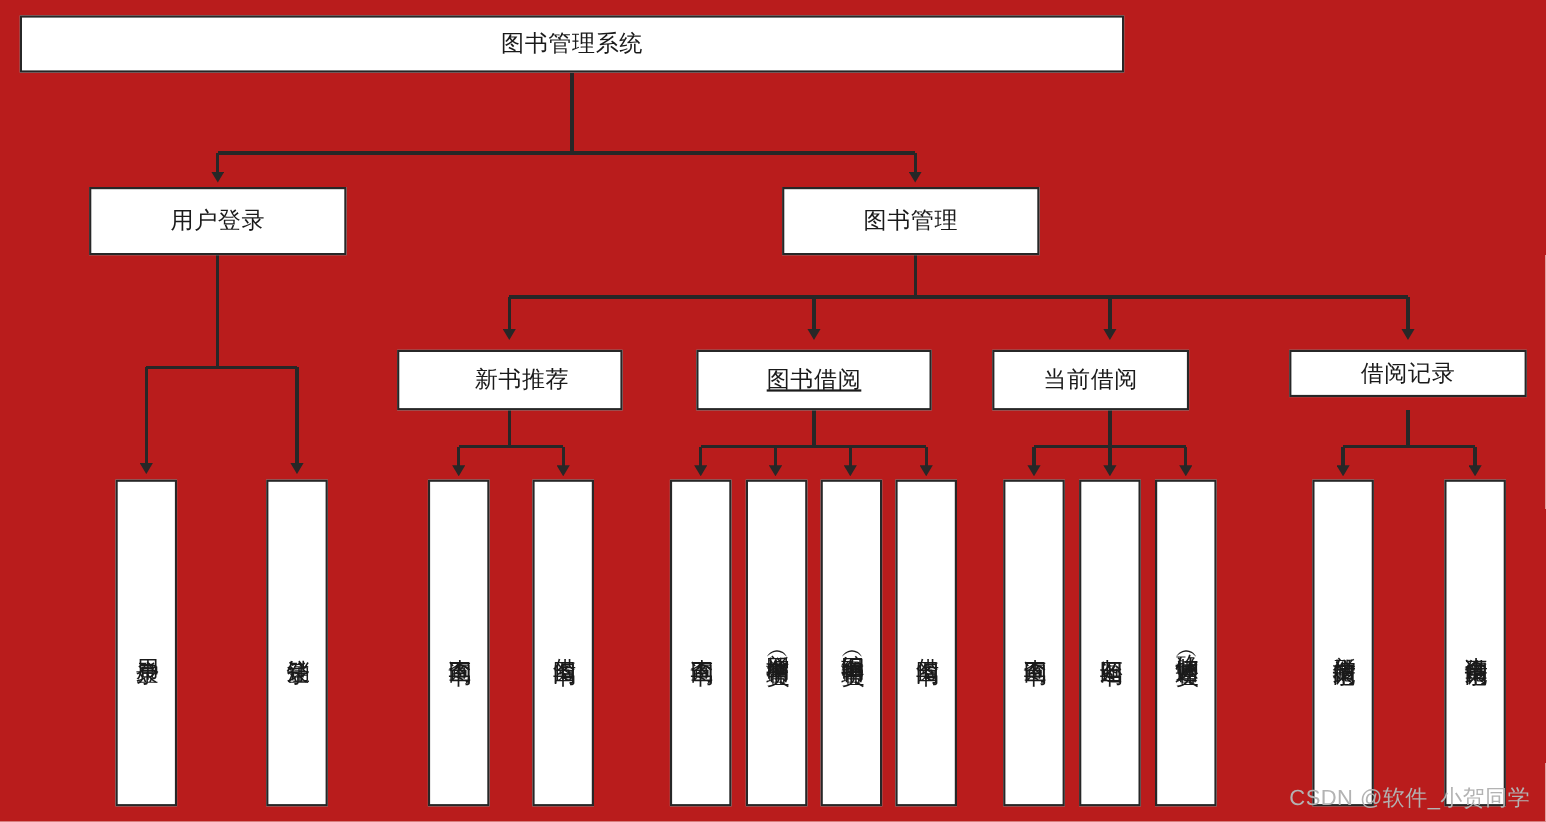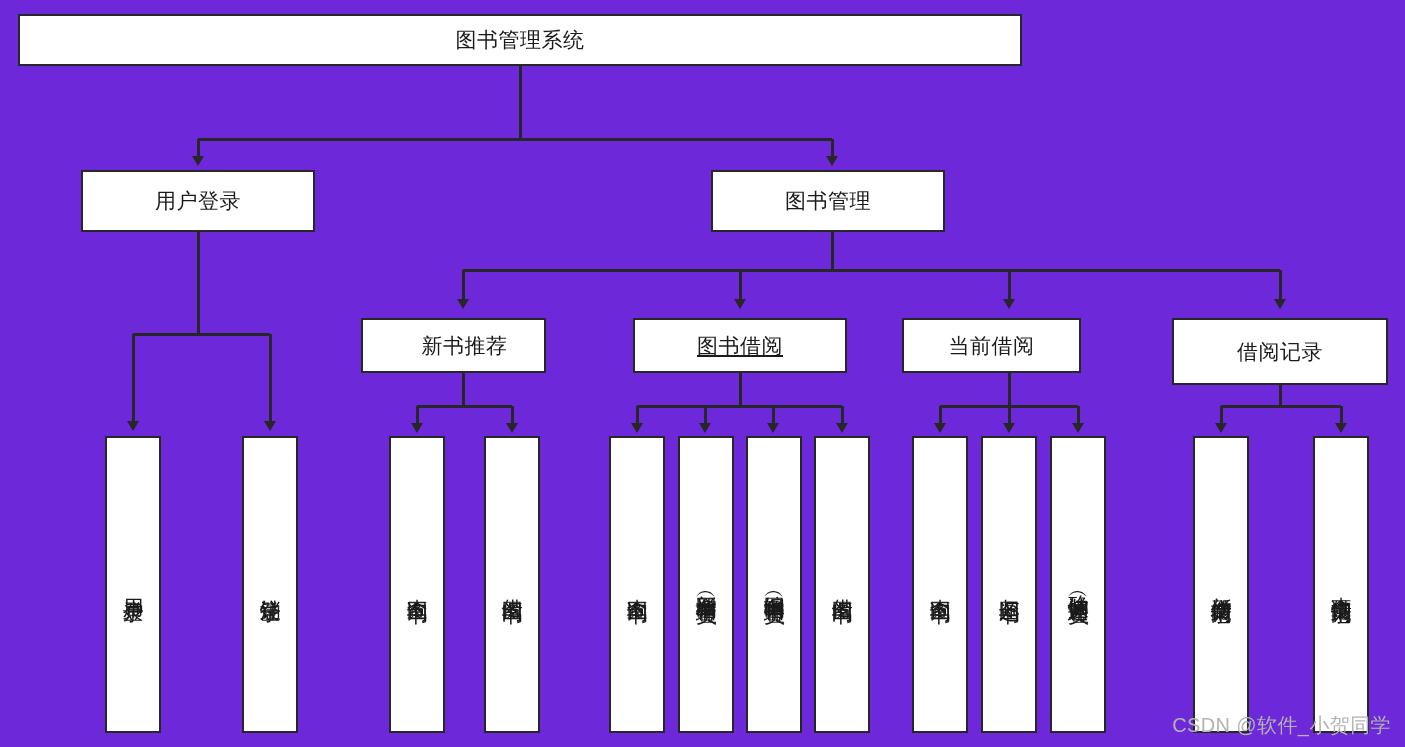--- a/index.html
+++ b/index.html
@@ -7,21 +7,21 @@
     padding: 0;
     background: #ffffff;
   }
   body {
     font-family: "Liberation Sans", "DejaVu Sans", sans-serif;
   }
   #canvas {
     position: relative;
     width: 1405px;
     height: 747px;
-    background: #6d28d9;
+    background: #b91c1c;
     overflow: hidden;
   }
   #wires {
     position: absolute;
     left: 0;
     top: 0;
     width: 1405px;
     height: 747px;
     pointer-events: none;
   }
@@ -132,30 +132,30 @@
     <span class="lbl">图书管理系统</span>
   </div>
 
   <div class="node horiz" style="left:81px; top:170px; width:234px; height:62px;">
     <span class="lbl">用户登录</span>
   </div>
   <div class="node horiz" style="left:711px; top:170px; width:234px; height:62px;">
     <span class="lbl">图书管理</span>
   </div>
 
-  <div class="node horiz" style="left:361px; top:318px; width:185px; height:55px;padding-left:22px;">
+  <div class="node horiz" style="left:361px; top:318px; width:205px; height:55px;padding-left:22px;">
     <span class="lbl">新书推荐</span>
   </div>
   <div class="node horiz" style="left:633px; top:318px; width:214px; height:55px;text-decoration:underline;">
     <span class="lbl">图书借阅</span>
   </div>
   <div class="node horiz" style="left:902px; top:318px; width:179px; height:55px;">
     <span class="lbl">当前借阅</span>
   </div>
-  <div class="node horiz" style="left:1172px; top:318px; width:216px; height:67px;">
+  <div class="node horiz" style="left:1172px; top:318px; width:216px; height:43px;">
     <span class="lbl">借阅记录</span>
   </div>
 
   <div class="node vert" style="left:105px; top:436px; width:56px; height:297px;">
     <span class="lbl">用户登录</span>
   </div>
   <div class="node vert" style="left:242px; top:436px; width:56px; height:297px;">
     <span class="lbl">注销登录</span>
   </div>
 

